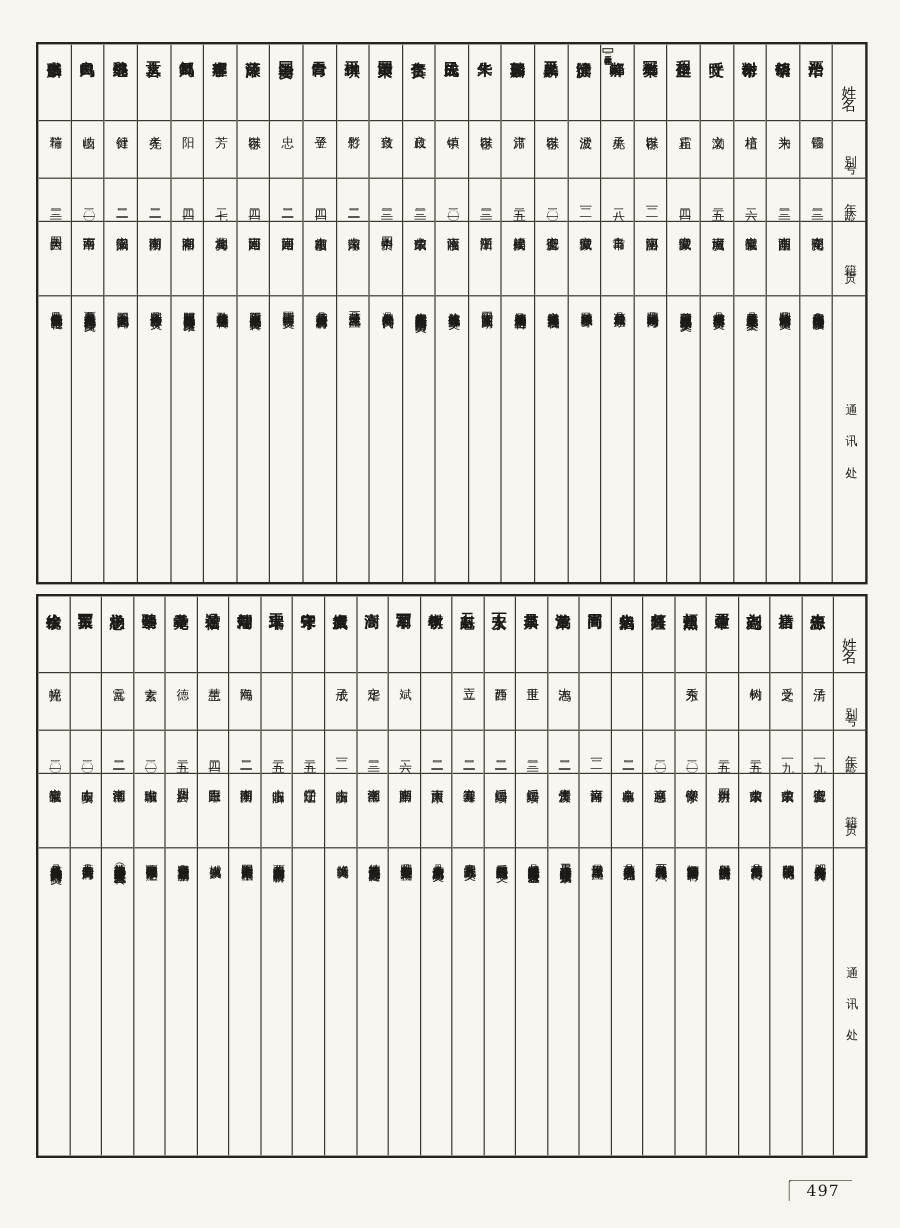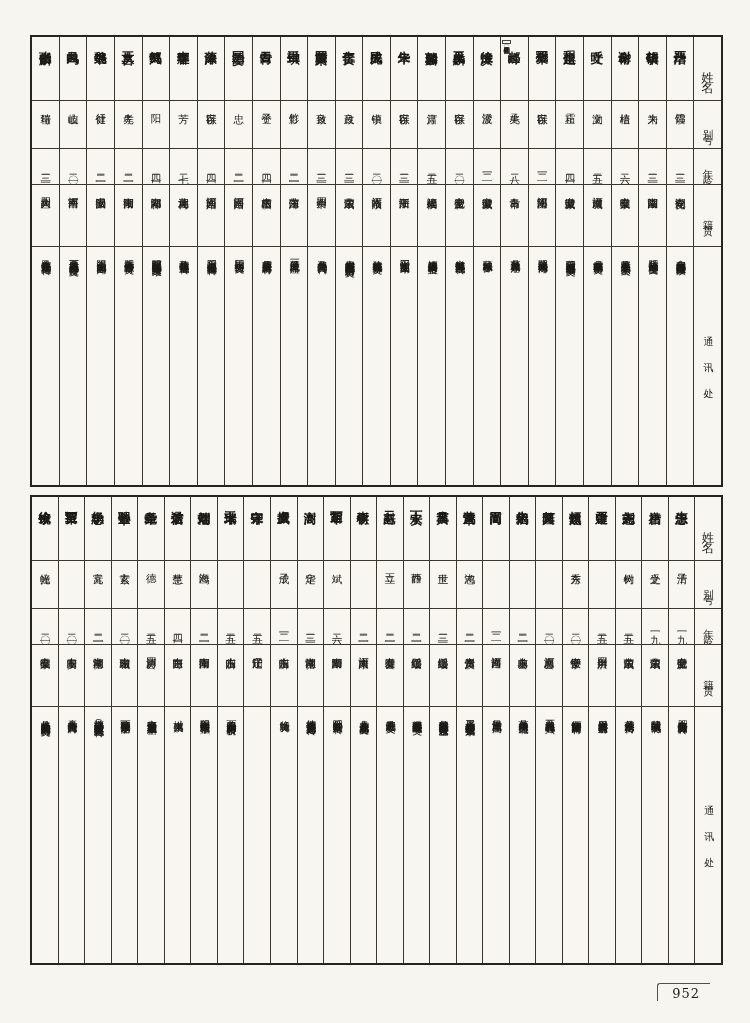--- a/index.html
+++ b/index.html
@@ -540,13 +540,13 @@
           <span class="nm">徐水镜</span>
         </div>
         <div class="cell alias">幢光</div>
         <div class="cell age">二〇</div>
         <div class="cell native">安徽临泉</div>
         <div class="cell address">临泉县杨桥集北门内熊荣祥村对门交</div>
       </div>
     </div>
 </div>
 
-<div class="pagenum">952</div>
+<div class="pagenum">497</div>
 
 </body></html>

